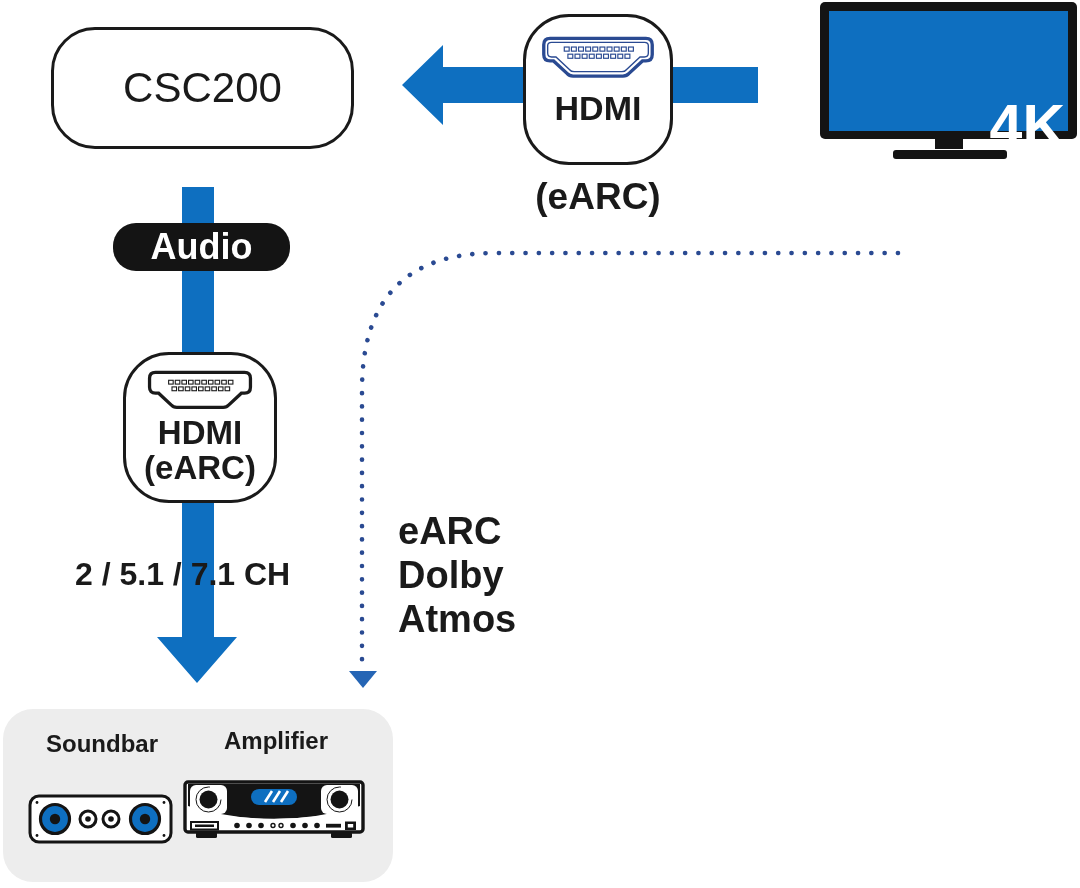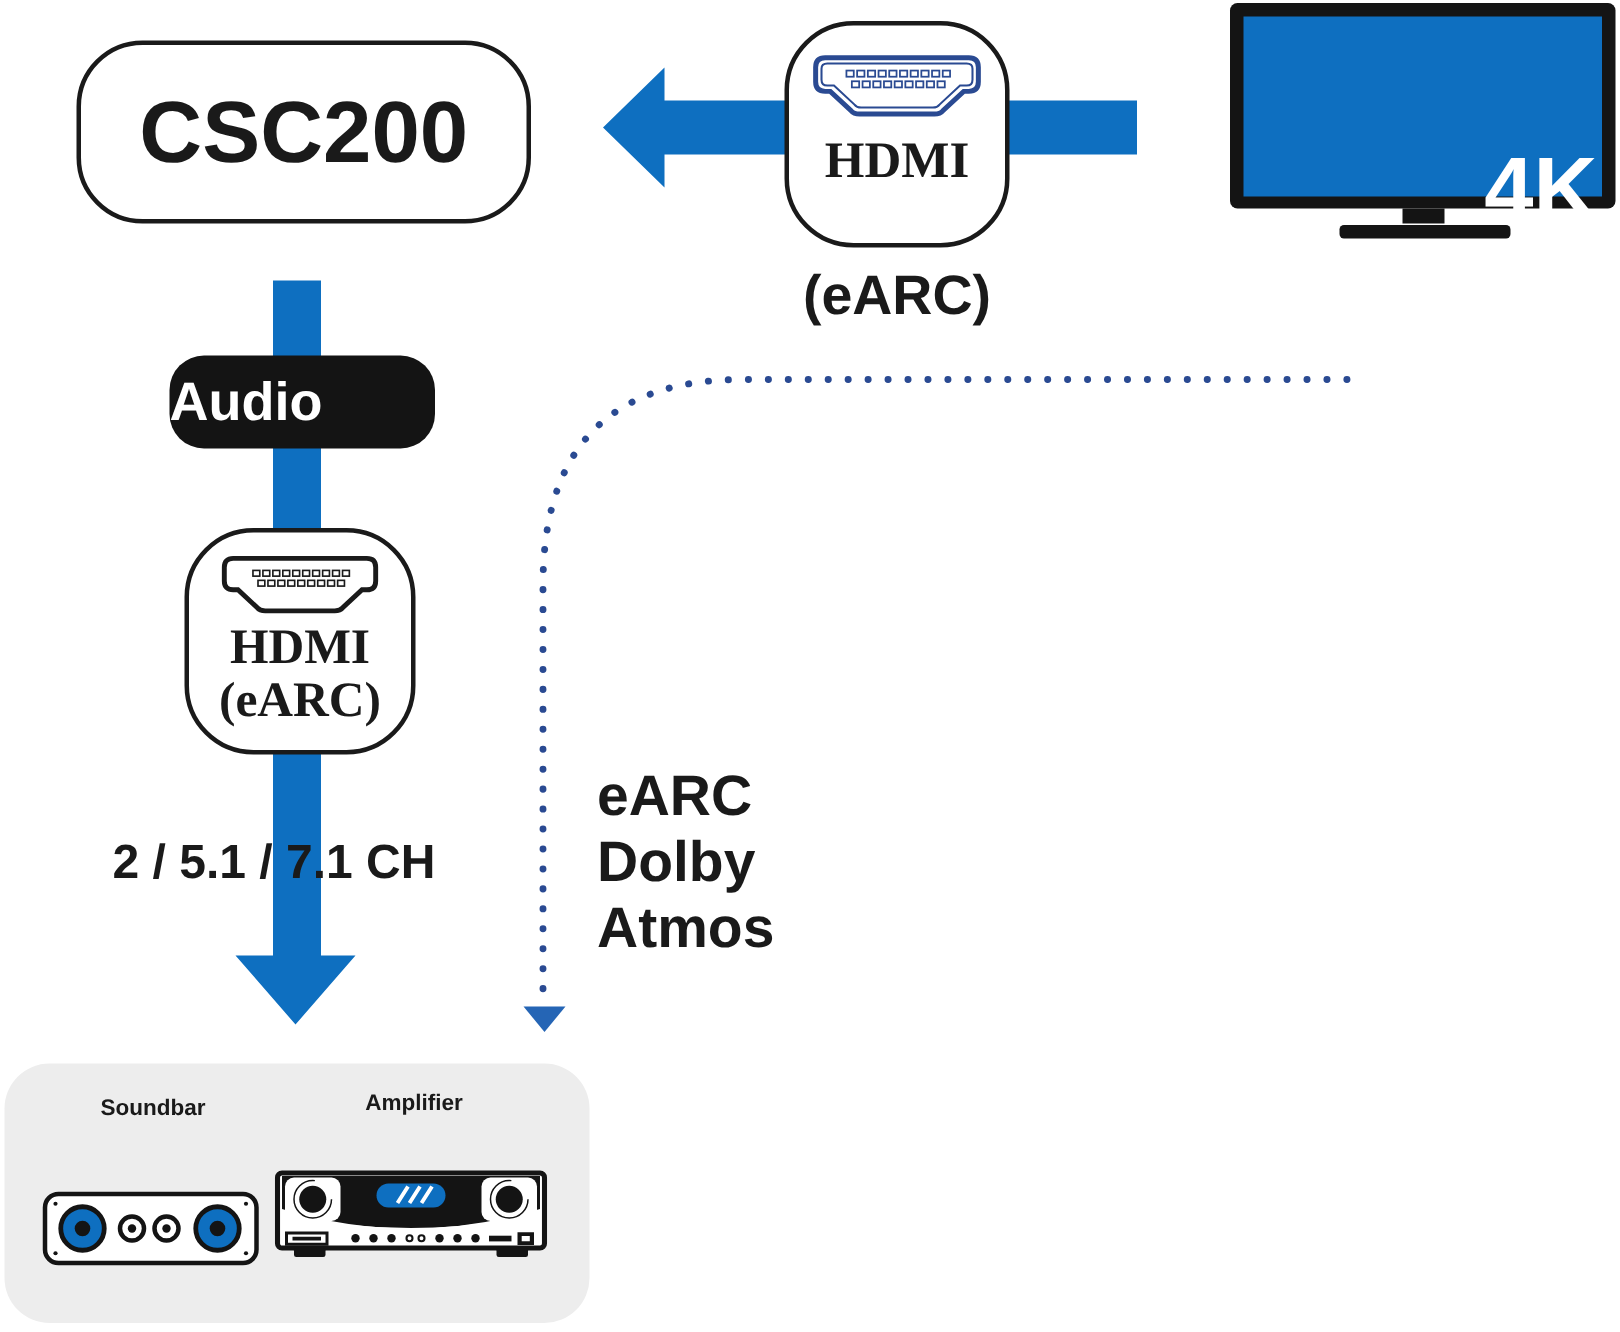--- a/index.html
+++ b/index.html
@@ -16,26 +16,26 @@
 
   
   #connectors{position:absolute;left:0;top:0;z-index:1;}
 
   
   .csc200{
     left:51px;top:27px;width:303px;height:122px;box-sizing:border-box;
     border:3px solid var(--text);border-radius:44px;background:#fff;z-index:2;
     display:flex;align-items:center;justify-content:center;
   }
-  .csc200 span{font-size:58px;font-weight:bold;letter-spacing:0px;}
+  .csc200 span{font-size:42px;font-weight:normal;letter-spacing:0px;}
 
   
   .hdmi-box{
     box-sizing:border-box;border:3px solid var(--text);border-radius:46px;background:#fff;
-    z-index:2;display:flex;flex-direction:column;align-items:center;font-family:Liberation Serif, serif;
+    z-index:2;display:flex;flex-direction:column;align-items:center;
   }
   .hdmi-box-top{left:523px;top:14px;width:150px;height:151px;padding-top:19px;}
   .hdmi-box-top .hdmi-word{font-size:34px;font-weight:bold;margin-top:10px;}
   .hdmi-box-bottom{left:123px;top:352px;width:154px;height:151px;padding-top:15px;}
   .hdmi-box-bottom .l1{font-size:33px;font-weight:bold;line-height:35px;margin-top:5px;}
   .hdmi-box-bottom .l2{font-size:33px;font-weight:bold;line-height:35px;}
 
   .earc-top{
     left:508px;top:176px;width:180px;text-align:center;
     font-size:37px;font-weight:bold;z-index:2;
@@ -44,35 +44,35 @@
   
   .tv{left:820px;top:2px;width:257px;height:158px;z-index:2;}
   .tv-frame{left:0;top:0;width:257px;height:137px;background:var(--ink);border-radius:5px;}
   .tv-screen{left:9px;top:9px;width:239px;height:120px;background:var(--blue);}
   .tv-4k{right:12px;bottom:4px;color:#fff;font-size:59px;font-weight:bold;line-height:1;}
   .tv-neck{left:115px;top:137px;width:28px;height:10px;background:var(--ink);}
   .tv-stand{left:73px;top:148px;width:114px;height:9px;background:var(--ink);border-radius:3px;}
 
   
   .audio{
-    left:113px;top:237px;width:177px;height:62px;border-radius:23px;background:var(--ink);
-    z-index:3;display:flex;align-items:center;
+    left:113px;top:223px;width:177px;height:48px;border-radius:23px;background:var(--ink);
+    z-index:3;display:flex;align-items:center;justify-content:center;
   }
   .audio span{color:#fff;font-size:36px;font-weight:bold;}
 
   .ch-label{left:75px;top:556px;font-size:32px;font-weight:bold;z-index:3;white-space:nowrap;}
 
   .earc-dolby{
     left:398px;top:509px;width:230px;text-align:left;z-index:2;
     font-size:38px;font-weight:bold;line-height:44px;
   }
 
   
   .sinks{left:3px;top:709px;width:390px;height:173px;border-radius:30px;background:var(--panel);z-index:2;}
-  .sink-label{font-size:15px;font-weight:bold;text-align:center;}
+  .sink-label{font-size:24px;font-weight:bold;text-align:center;}
   .soundbar-label{left:25px;top:21px;width:148px;}
   .amplifier-label{left:198px;top:18px;width:150px;}
   .soundbar-svg{left:25px;top:85px;}
   .amplifier-svg{left:180px;top:70px;}
 
   .hdmi-icon-navy{stroke:var(--navy);}
   .hdmi-icon-black{stroke:var(--text);}
 </style>
 </head>
 <body>

